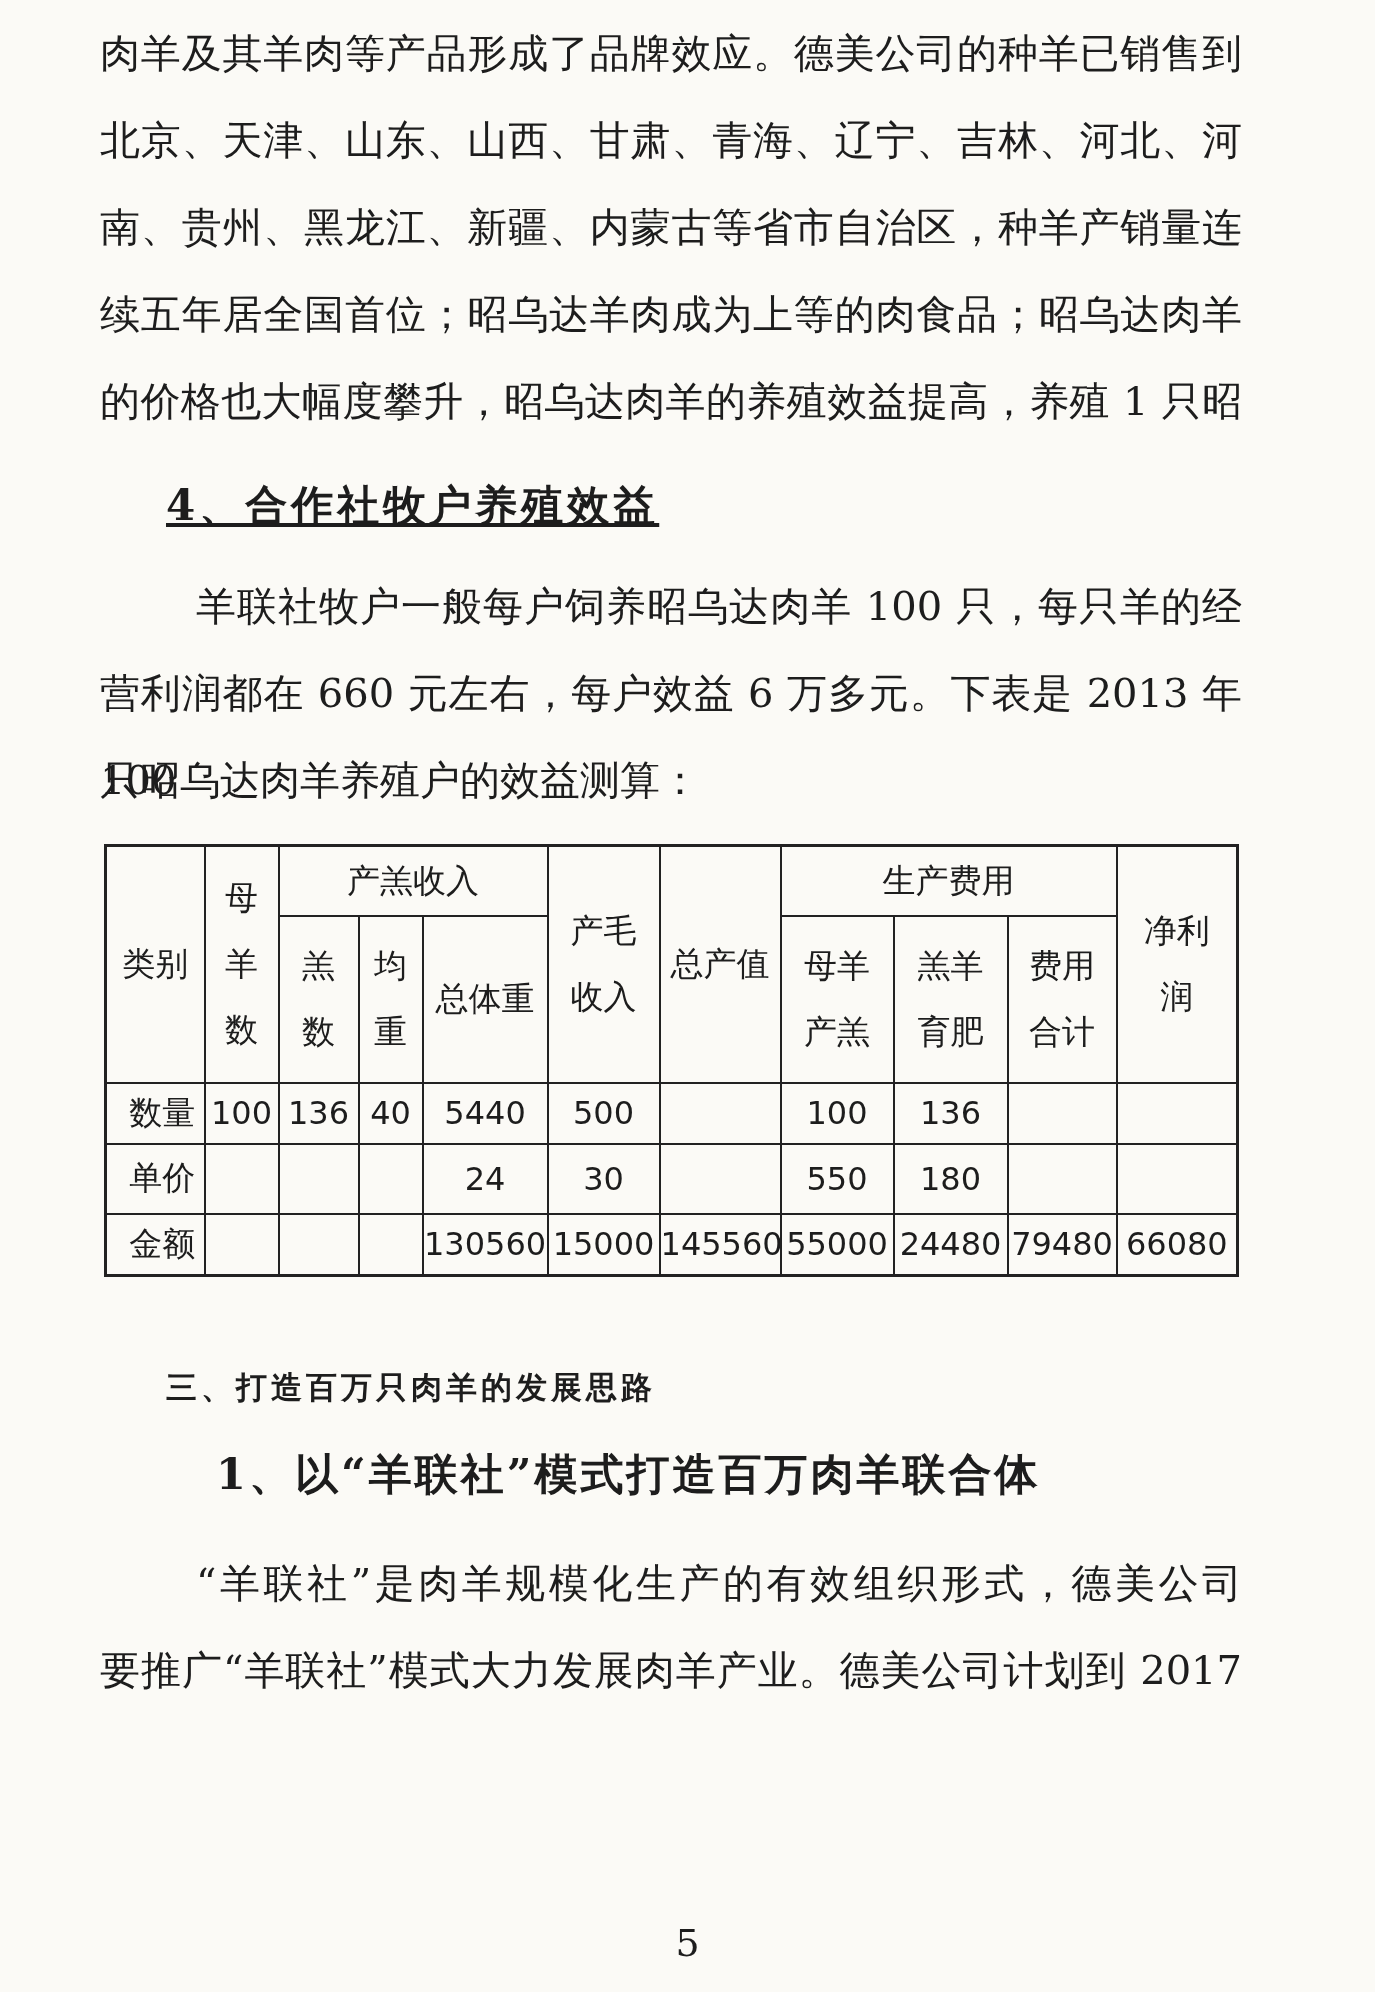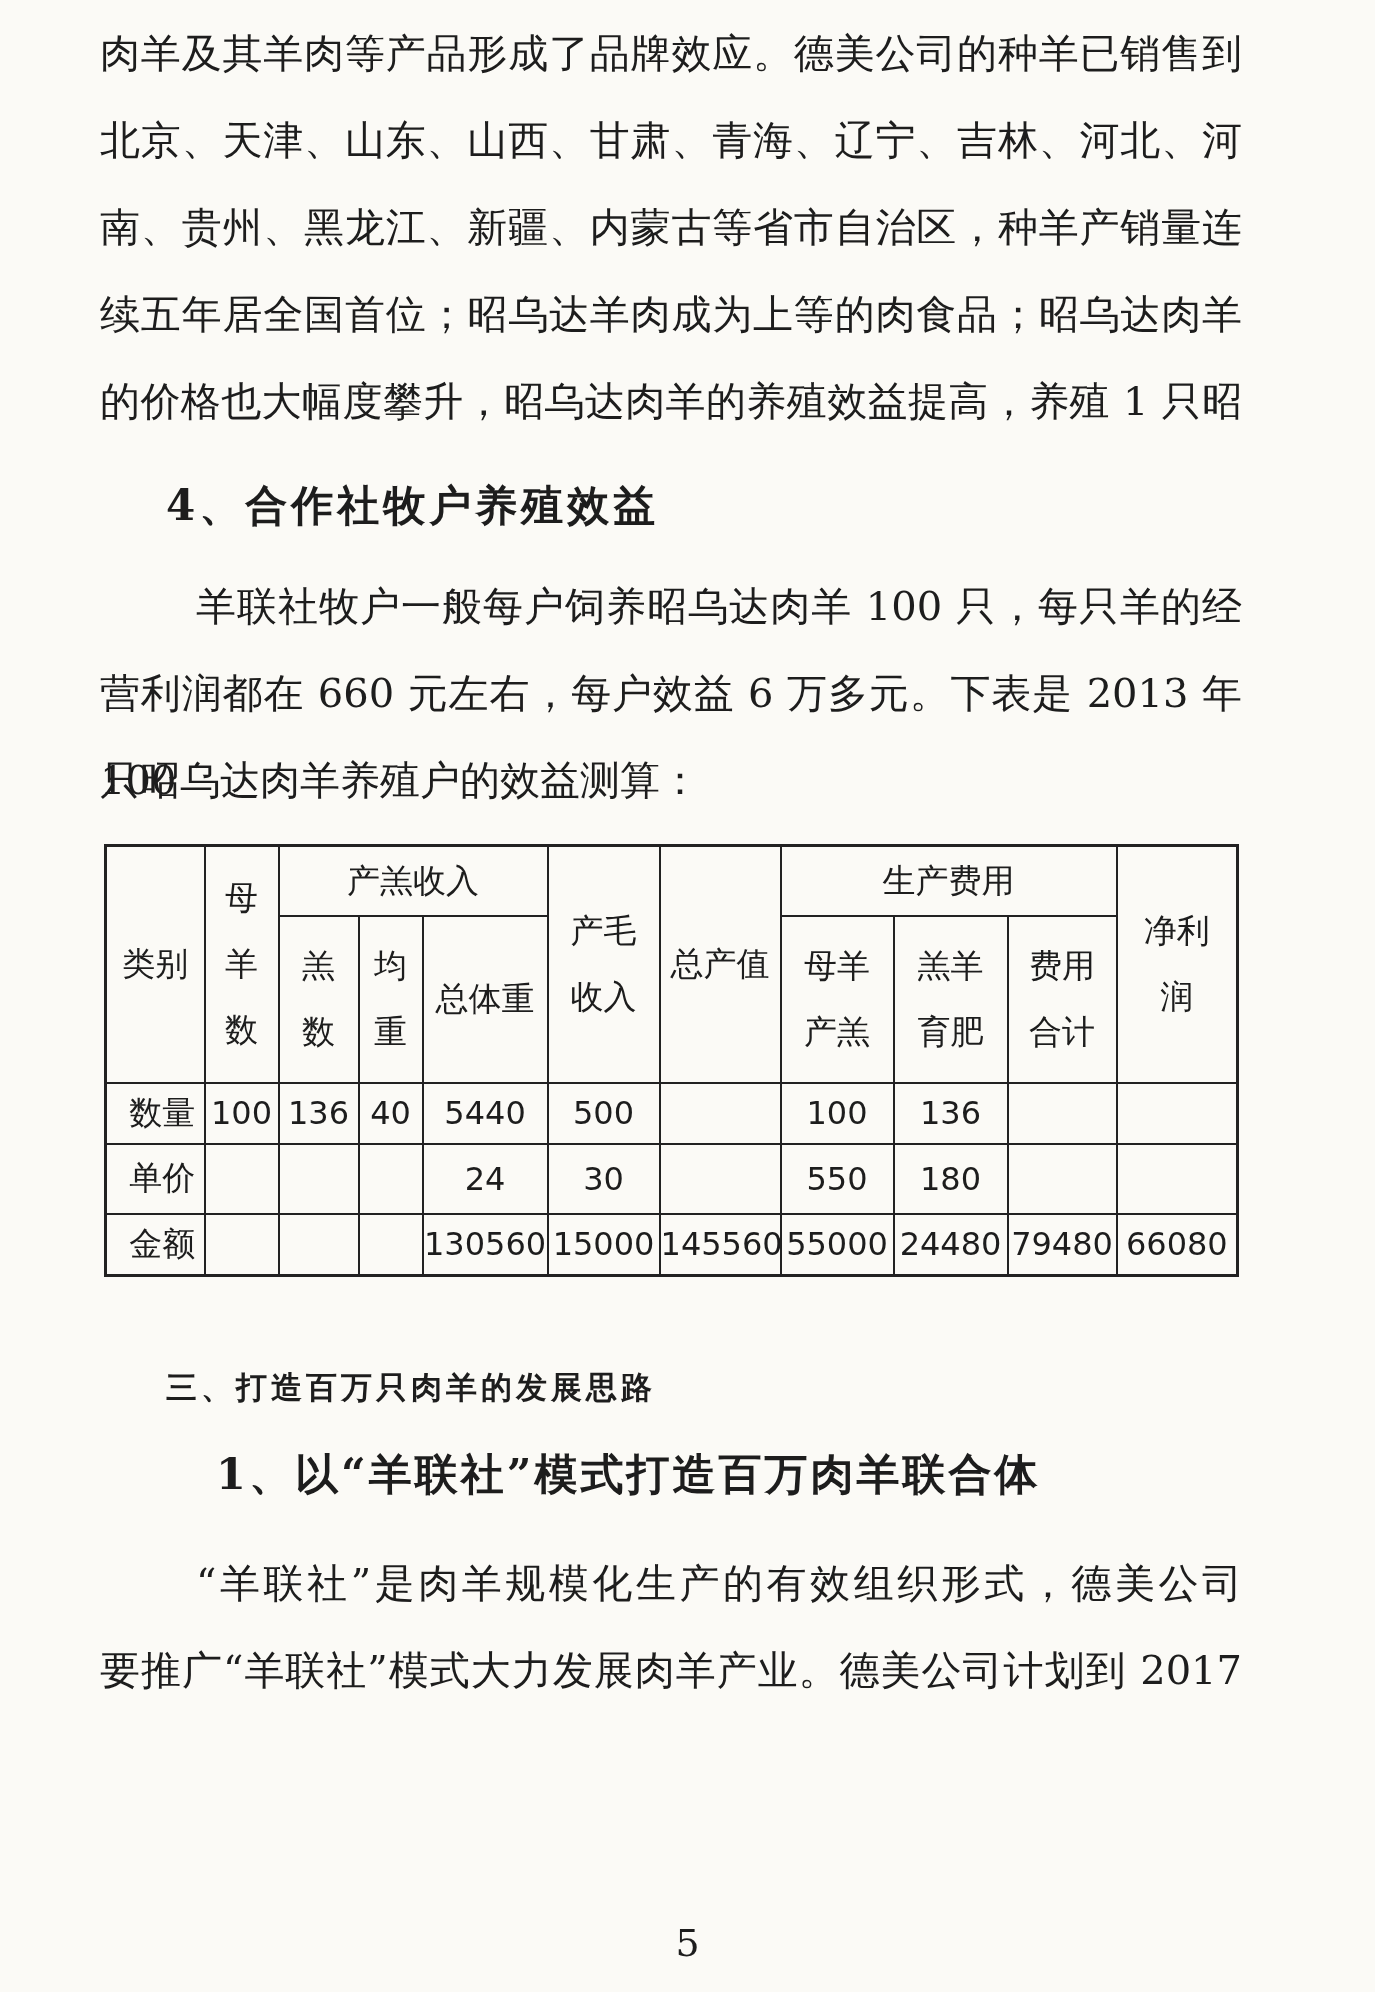--- a/index.html
+++ b/index.html
@@ -22,21 +22,21 @@
     text-align-last:justify;
     white-space:normal;
   }
   .short{ text-align-last:left; }
   .ind{ text-indent:96px; }
   .p1{ margin-top:10px; }
   .p2{ margin-top:17px; }
   .p3{ margin-top:26px; }
   .h4s{
     font-size:42px; font-weight:bold; letter-spacing:4px;
-    line-height:80px; margin-top:21px; margin-left:66px;
+    line-height:80px; margin-top:21px; margin-left:66px;text-decoration:underline;
   }
   .h3s{
     font-size:31px; font-weight:bold; letter-spacing:4px;
     line-height:80px; margin-top:70px; margin-left:66px;
   }
   .h31s{
     font-size:43px; font-weight:bold; letter-spacing:3px;
     line-height:80px; margin-top:7px; margin-left:116px;
   }
   table.calc{

